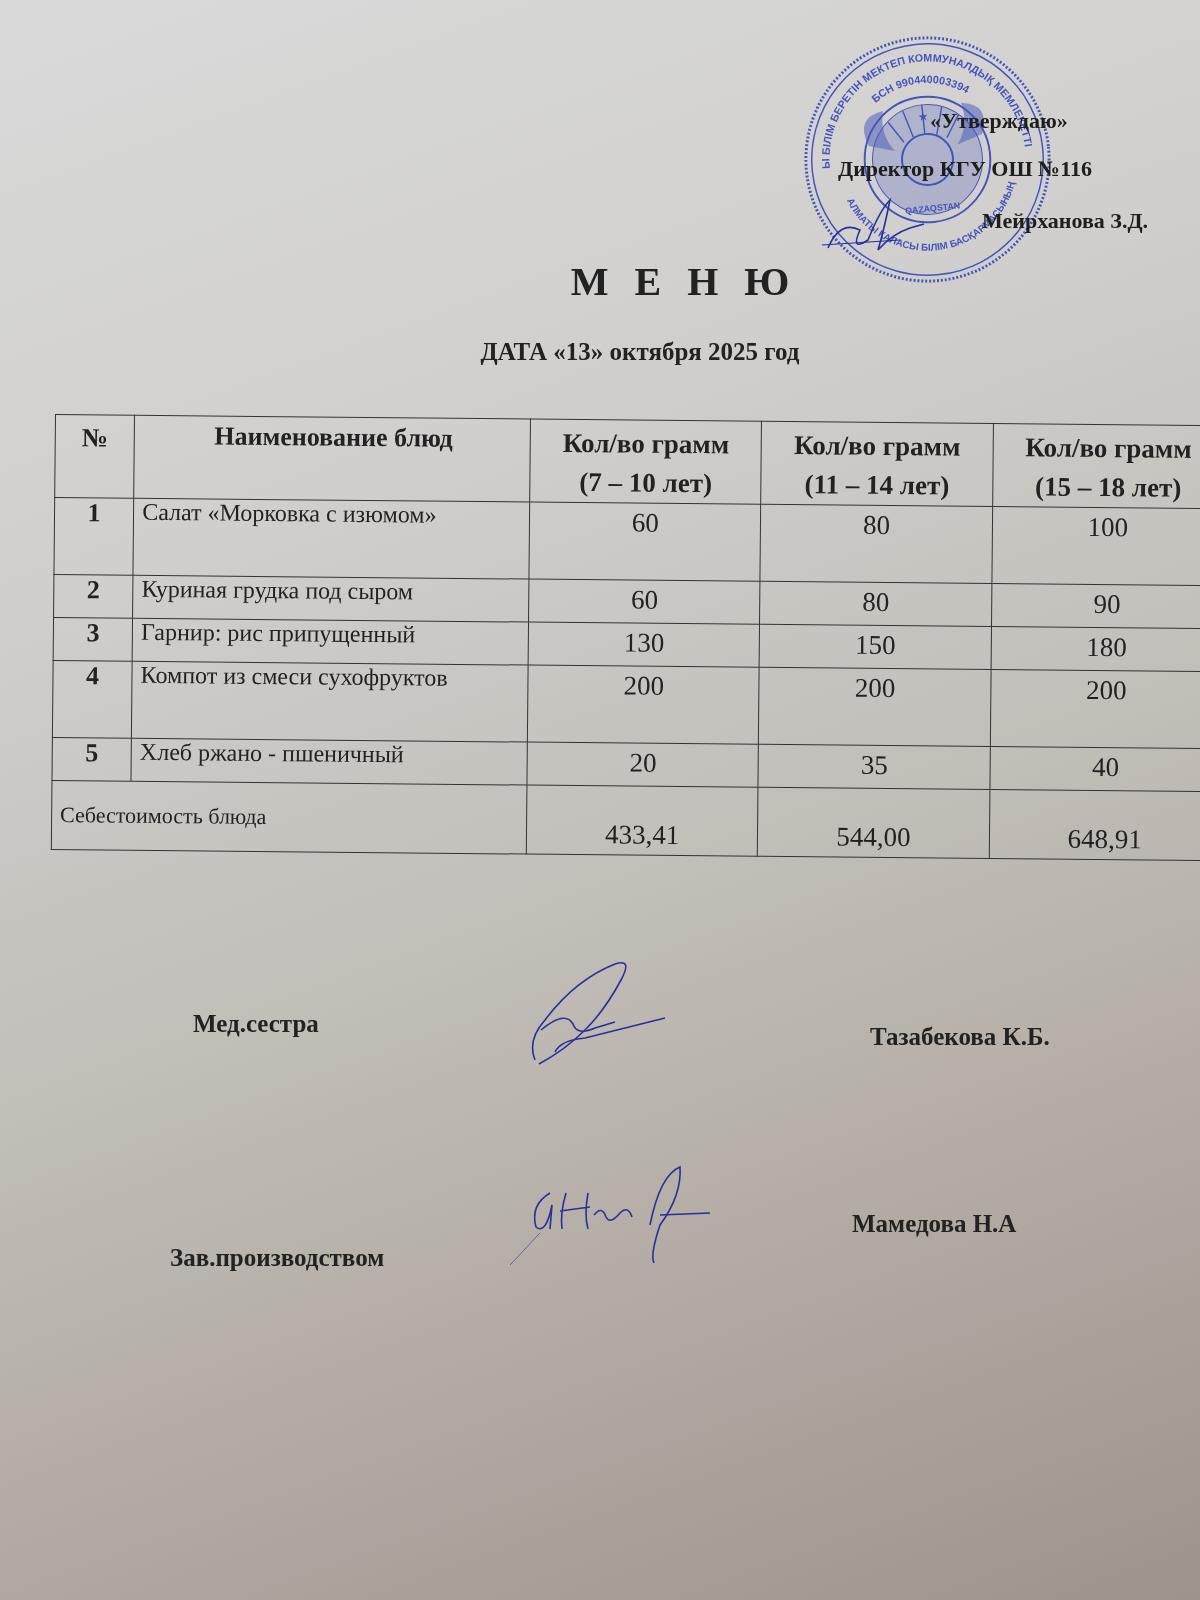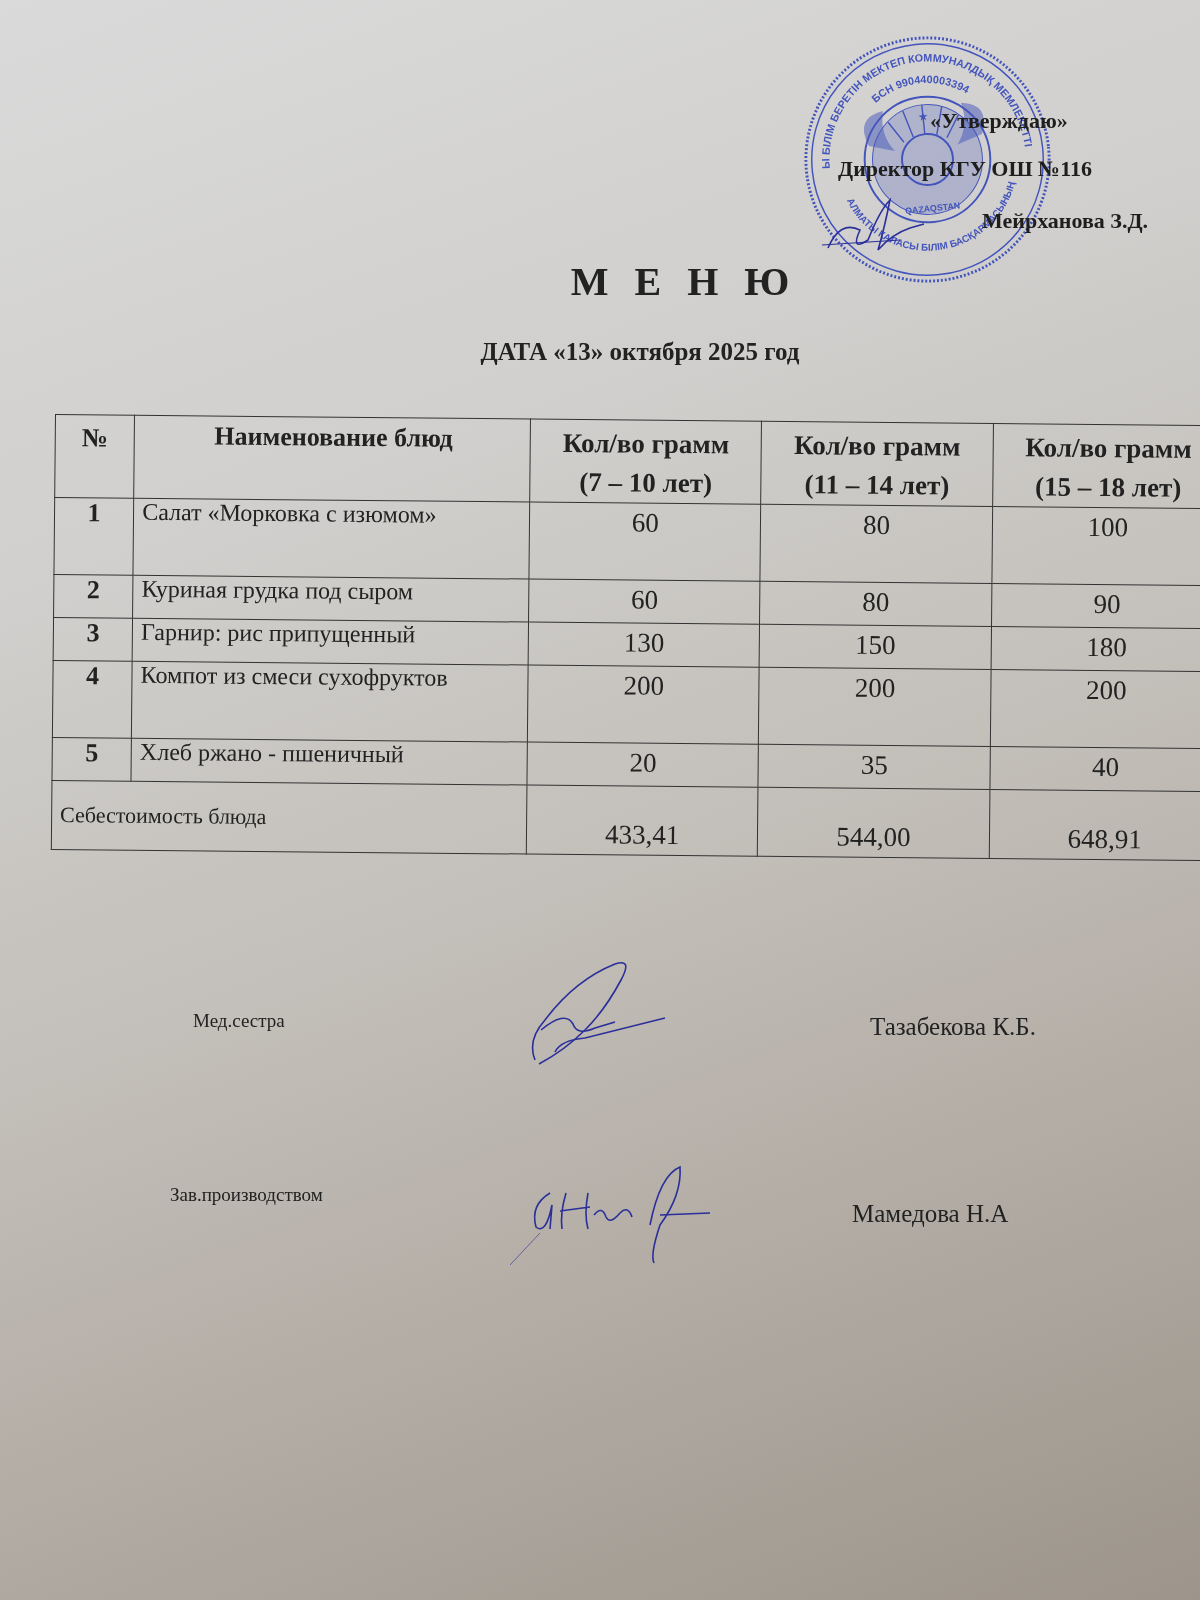--- a/index.html
+++ b/index.html
@@ -131,27 +131,28 @@
     .menu-table .cost {
       text-align: center;
       font-size: 27px;
       vertical-align: bottom;
       padding-bottom: 4px;
     }
 
     
     .sig-role {
       position: absolute;
-      font-weight: normal;
-      font-size: 19px;
+      font-weight: bold;
+      font-size: 25px;
     }
     .sig-name {
       position: absolute;
-      font-weight: normal;
+      font-weight: bold;
       font-size: 25px;
+      margin-top: 10px;
     }
     .sig-ink {
       position: absolute;
     }
   </style>
 </head>
 <body>
 
 <div class="page">
 
@@ -267,21 +268,21 @@
   </table>
 
   <div class="sig-role" style="left:193px; top:1010px;">Мед.сестра</div>
   <svg class="sig-ink" style="left:525px; top:960px; width:150px; height:110px;" viewBox="0 0 150 110">
     <path d="M 10 100 Q 2 80 20 60 Q 50 20 90 4 Q 108 -2 96 20 Q 80 50 60 70 Q 40 90 14 104" fill="none" stroke="#2a2f9a" stroke-width="1.6"></path>
     <path d="M 16 70 Q 40 50 48 64 Q 52 76 70 68 L 90 62" fill="none" stroke="#2a2f9a" stroke-width="1.6"></path>
     <path d="M 30 92 Q 36 80 60 78 L 140 58" fill="none" stroke="#2a2f9a" stroke-width="1.6"></path>
   </svg>
   <div class="sig-name" style="left:870px; top:1013px;">Тазабекова К.Б.</div>
 
-  <div class="sig-role" style="left:170px; top:1184px;">Зав.производством</div>
+  <div class="sig-role" style="left:170px; top:1244px;">Зав.производством</div>
   <svg class="sig-ink" style="left:510px; top:1165px; width:210px; height:100px;" viewBox="0 0 210 100">
     <path d="M 40 28 Q 20 40 26 62 Q 36 70 42 40 L 40 64" fill="none" stroke="#2a2f9a" stroke-width="1.6"></path>
     <path d="M 56 28 Q 50 48 52 64 M 50 46 L 80 42 M 78 28 Q 74 50 78 64" fill="none" stroke="#2a2f9a" stroke-width="1.6"></path>
     <path d="M 84 50 Q 92 40 96 52 Q 100 60 110 48 Q 118 40 122 52" fill="none" stroke="#2a2f9a" stroke-width="1.6"></path>
     <path d="M 140 60 Q 150 10 170 2 Q 172 30 150 60 Q 140 90 144 98" fill="none" stroke="#2a2f9a" stroke-width="1.6"></path>
     <path d="M 150 50 L 200 48" fill="none" stroke="#2a2f9a" stroke-width="1.6"></path>
     <path d="M 0 100 L 30 68" fill="none" stroke="#2a2f9a" stroke-width="1" opacity="0.6"></path>
   </svg>
   <div class="sig-name" style="left:852px; top:1200px;text-align:center;">Мамедова Н.А</div>
 

